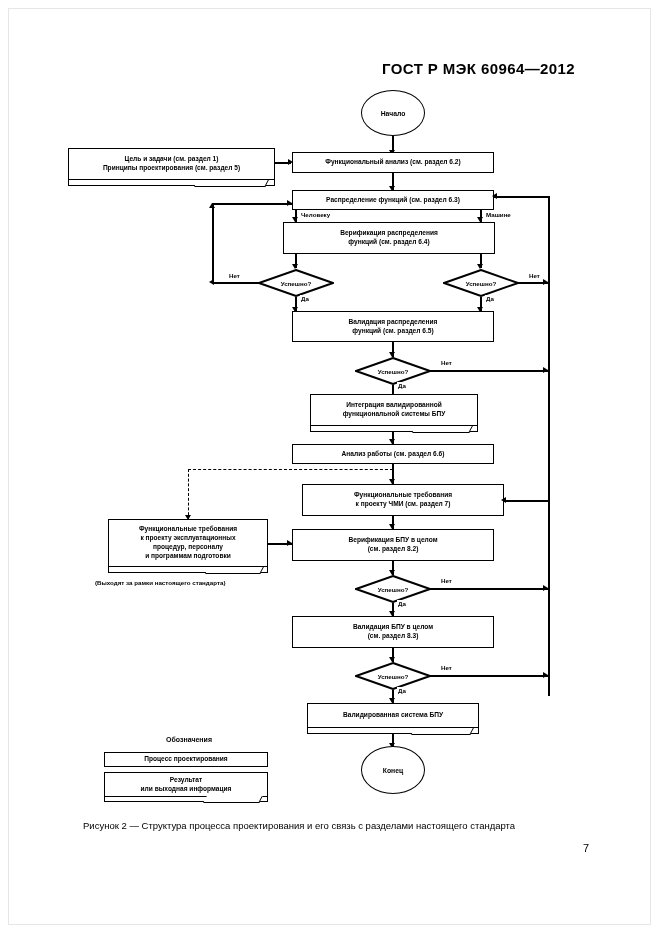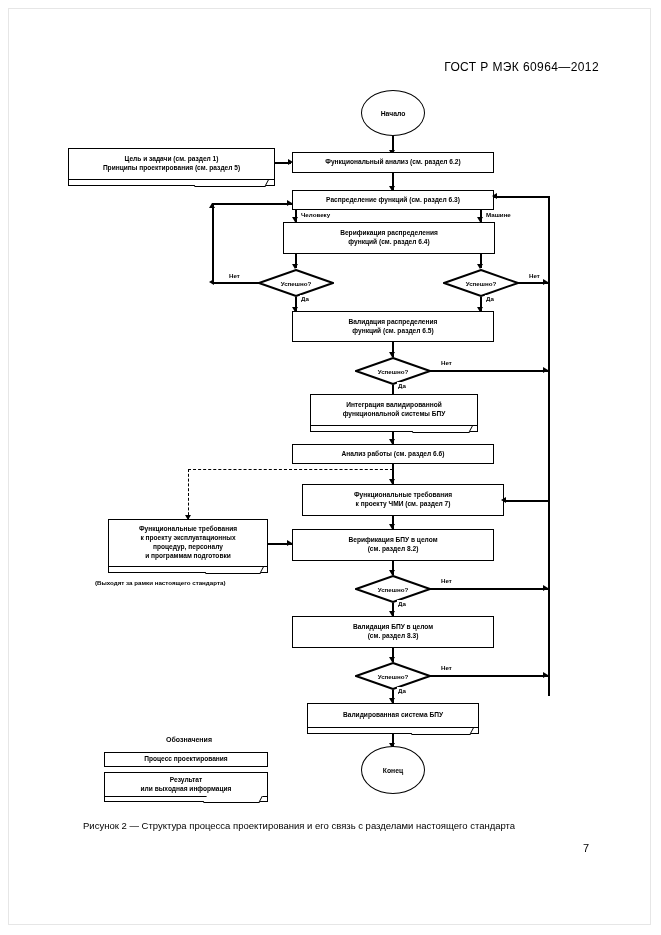--- a/index.html
+++ b/index.html
@@ -5,22 +5,22 @@
   html,body{margin:0;padding:0;background:#fff;}
   body{
     width:661px;height:935px;position:relative;overflow:hidden;
     font-family:"Liberation Sans", sans-serif;color:#000;
   }
   .page-frame{
     position:absolute;left:8px;top:8px;width:643px;height:917px;
     border:1px solid #e6e6e6;box-sizing:border-box;
   }
   .std-header{
-    position:absolute;right:62px;top:60px;
-    font-size:12px;font-weight:normal;letter-spacing:0.4px;white-space:nowrap;
+    position:absolute;right:86px;top:60px;
+    font-size:15px;font-weight:bold;letter-spacing:0.4px;white-space:nowrap;
   }
   .page-number{
     position:absolute;right:72px;top:842px;font-size:11px;
   }
   .fig-caption{
     position:absolute;left:83px;top:820px;width:500px;
     font-size:9.5px;text-align:left;white-space:nowrap;
   }
 
   

